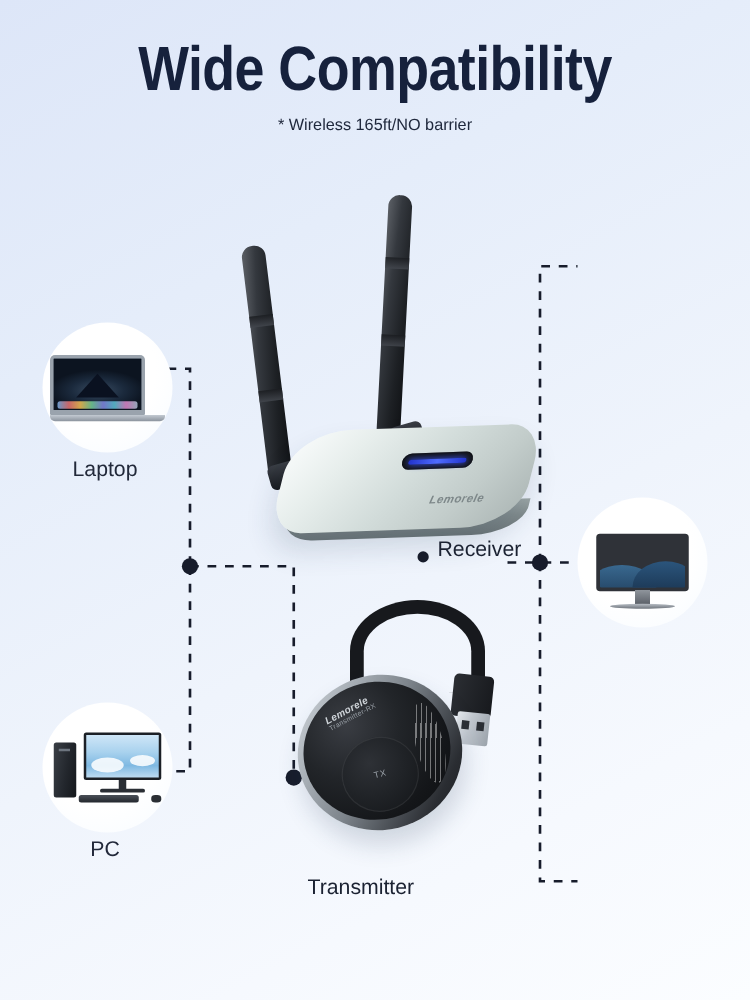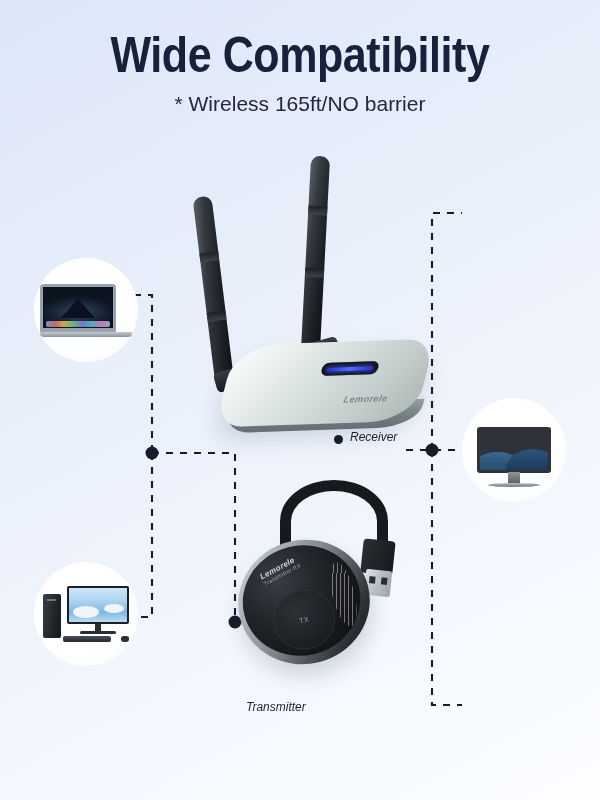--- a/index.html
+++ b/index.html
@@ -34,21 +34,21 @@
     color: #16213c;
     transform: scaleX(0.86);
     transform-origin: 50% 50%;
     white-space: nowrap;
   }
   #subtitle {
     position: absolute;
     left: 0; top: 92px;
     width: 600px;
     text-align: center;
-    font-size: 21px;
+    font-size: 13px;
     color: #20293d;
     white-space: nowrap;
   }
 
   
   #wires {
     position: absolute;
     left: 0; top: 0;
     width: 600px; height: 800px;
     pointer-events: none;
@@ -419,27 +419,26 @@
     transform: rotate(-14deg);
     color: #cfd4d9;
     line-height: 1.15;
   }
   #tx-brand .b1 { font-size: 8px; font-weight: bold; font-style: italic; letter-spacing: 0.3px; }
   #tx-brand .b2 { font-size: 5.5px; letter-spacing: 0.3px; color: #9aa1a8; }
 
   
   .inline-label {
     position: absolute;
-    font-size: 12px;
+    font-size: 17px;
     color: #1b2232;
     white-space: nowrap;
     display: flex;
     align-items: flex-end;
     gap: 7px;
-    font-style: italic;
   }
   .dotmark {
     width: 9px; height: 9px;
     border-radius: 50%;
     background: #171c2b;
     display: inline-block;
   }
   #label-receiver { left: 334px; top: 430px; }
   #label-transmitter { left: 246px; top: 700px; }
 </style>
@@ -525,38 +524,40 @@
       <div>
         <div class="lap-lid">
           <div class="lap-screen">
             <div class="lap-peak"></div>
             <div class="lap-dock"></div>
           </div>
         </div>
         <div class="lap-base"></div>
       </div>
     </div>
+    <div class="node-label">Laptop</div>
   </div>
 
   <div class="node n-left" style="left:34px; top:562px;">
     <div class="bubble">
       <div class="pc-wrap">
         <div class="pc-tower"></div>
         <div class="pc-mon">
           <div class="pc-screen">
             <div class="pc-cloud1"></div>
             <div class="pc-cloud2"></div>
           </div>
         </div>
         <div class="pc-neck"></div>
         <div class="pc-mbase"></div>
         <div class="pc-kbd"></div>
         <div class="pc-mouse"></div>
       </div>
     </div>
+    <div class="node-label">PC</div>
   </div>
 
 
   <div class="node" style="left:462px; top:398px;">
     <div class="bubble">
       <div style="position:relative;">
         <div class="mon-body">
           <div class="mon-screen">
             <div class="mon-wave1"></div>
             <div class="mon-wave2"></div>

